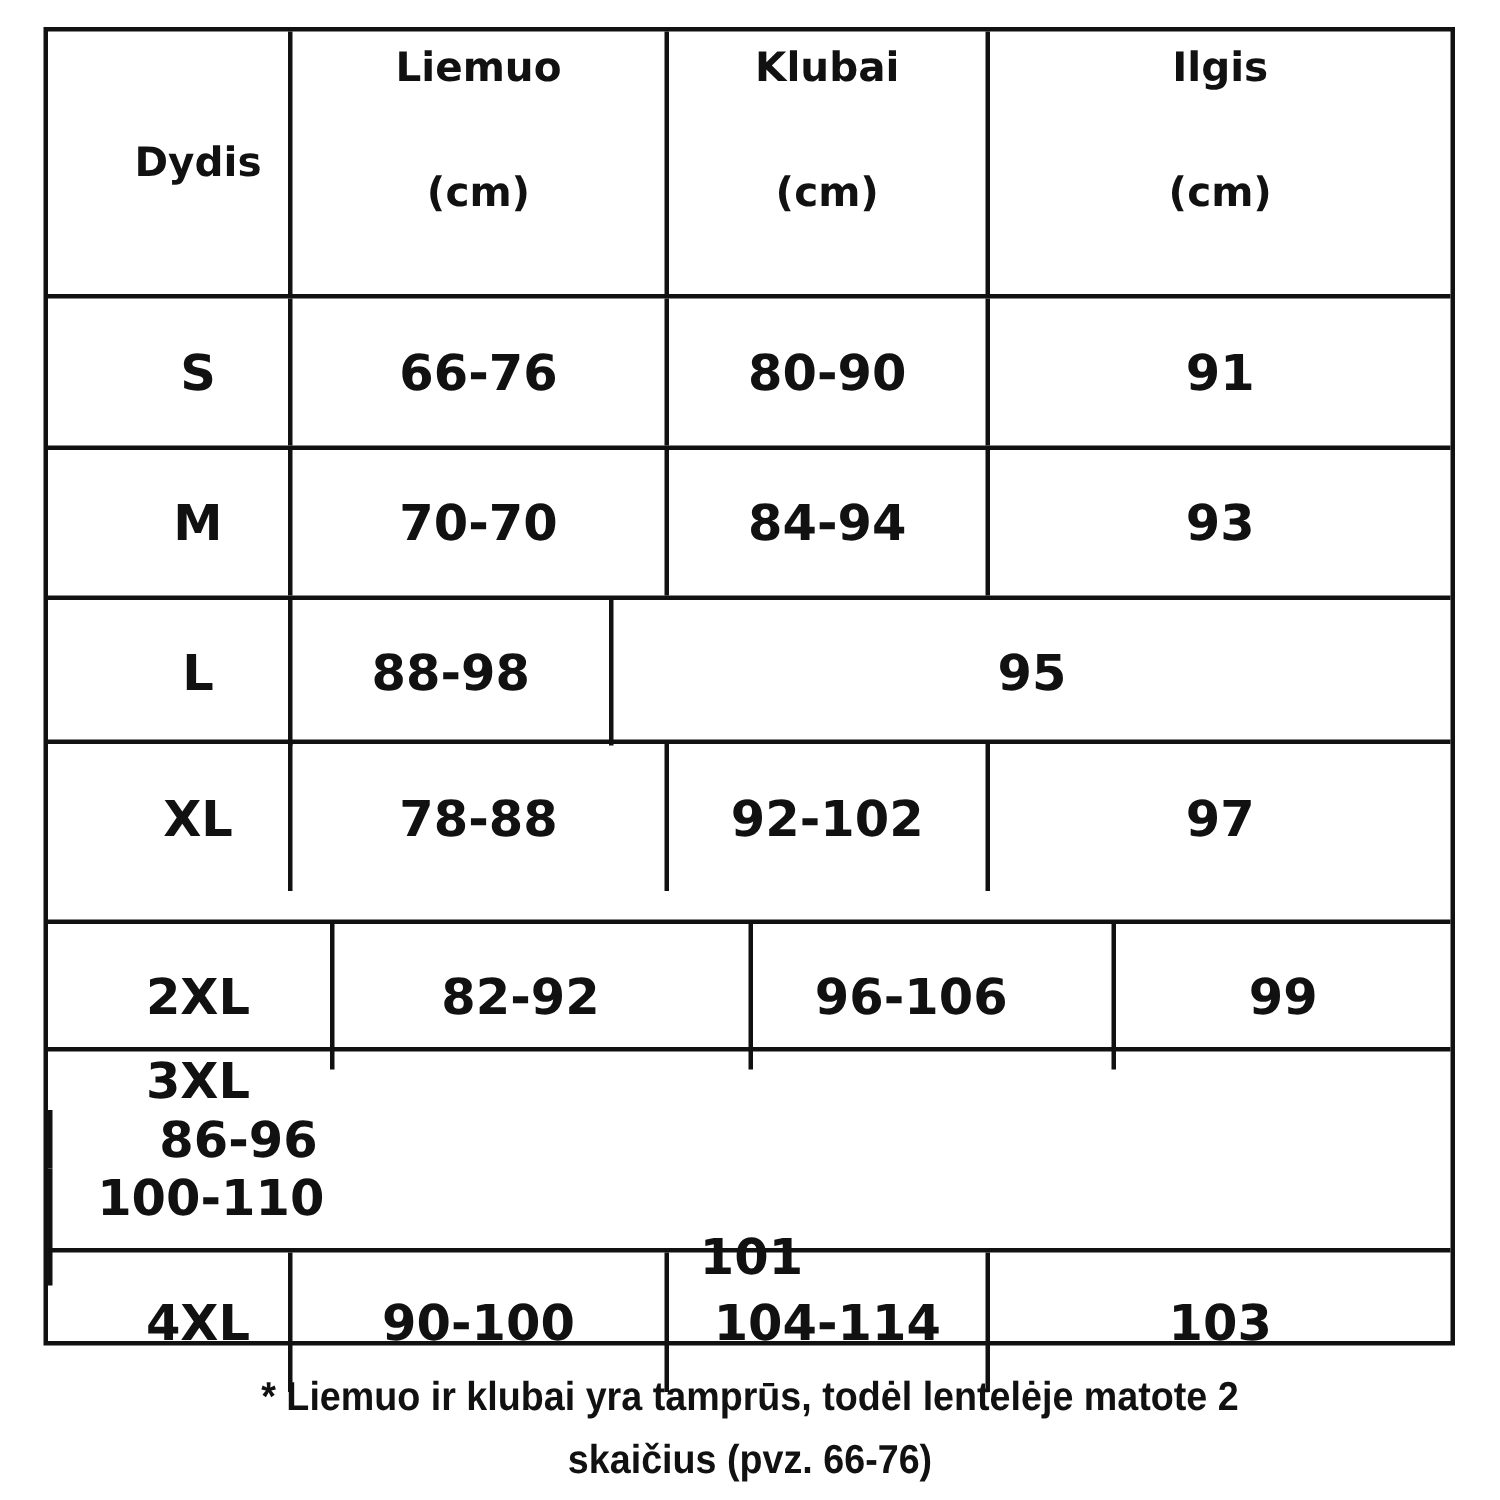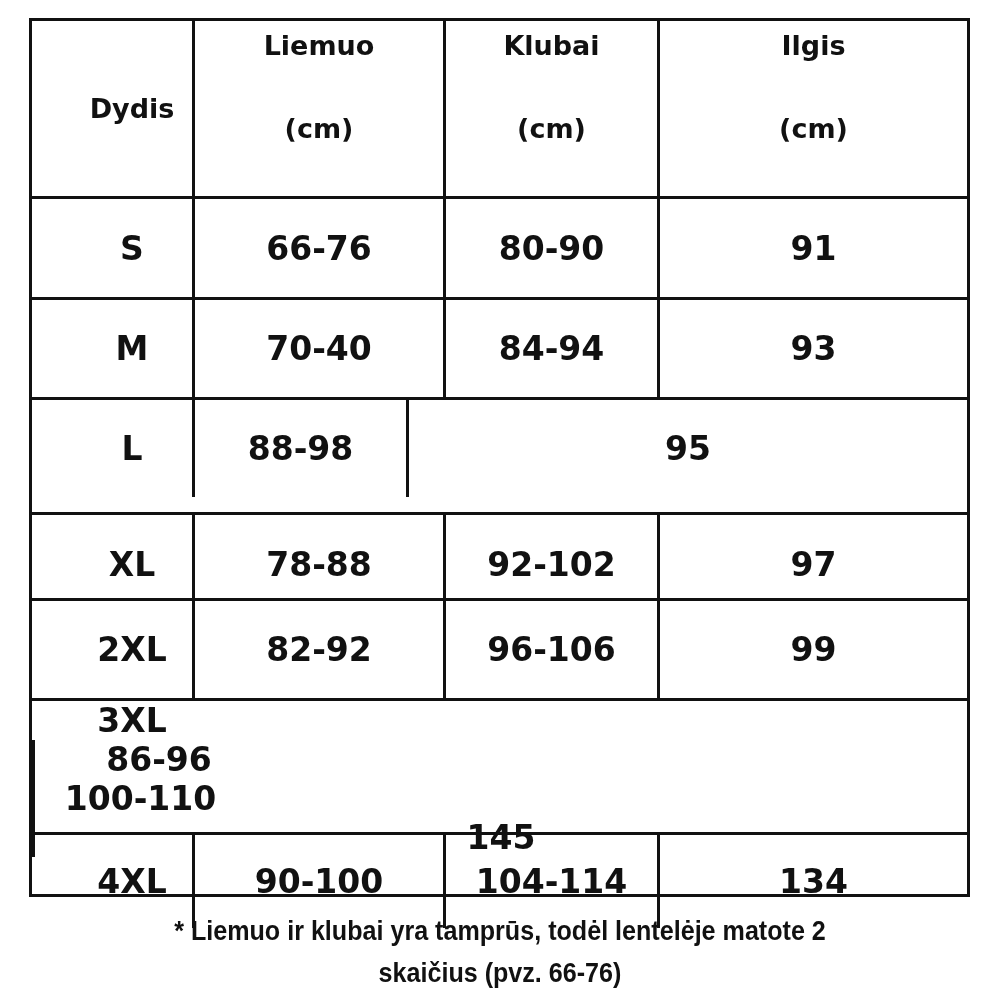--- a/index.html
+++ b/index.html
@@ -44,51 +44,51 @@
   </div>
 
   <div class="row body sep" style="top:175px; height:101px;">
     <div class="cell c0">S</div>
     <div class="cell c1">66-76</div>
     <div class="cell c2">80-90</div>
     <div class="cell c3">91</div>
   </div>
   <div class="row body sep" style="top:276px; height:100px;">
     <div class="cell c0">M</div>
-    <div class="cell c1">70-40</div>
+    <div class="cell c1">70-70</div>
     <div class="cell c2">84-94</div>
     <div class="cell c3">93</div>
   </div>
   <div class="row body sep" style="top:376px; height:100px;">
     <div class="cell c0">L</div>
     <div class="cell c2">88-98</div>
     <div class="cell c3">95</div>
   </div>
-  <div class="row body sep" style="top:491px; height:101px;">
+  <div class="row body sep" style="top:472px; height:101px;">
     <div class="cell c0">XL</div>
     <div class="cell c1">78-88</div>
     <div class="cell c2">92-102</div>
     <div class="cell c3">97</div>
   </div>
-  <div class="row body sep" style="top:577px; height:100px;">
+  <div class="row body sep" style="top:592px; height:100px;gap:28px;">
     <div class="cell c0">2XL</div>
     <div class="cell c1">82-92</div>
     <div class="cell c2">96-106</div>
     <div class="cell c3">99</div>
   </div>
   <div class="row body sep" style="top:677px; height:100px;flex-direction:column;">
     <div class="cell c0">3XL</div>
     <div class="cell c1">86-96</div>
     <div class="cell c2">100-110</div>
-    <div class="cell c3">145</div>
+    <div class="cell c3">101</div>
   </div>
   <div class="row body sep" style="top:811px; height:96px;">
     <div class="cell c0">4XL</div>
     <div class="cell c1">90-100</div>
     <div class="cell c2">104-114</div>
-    <div class="cell c3">134</div>
+    <div class="cell c3">103</div>
   </div>
 </div>
 
 <div class="note">
   <div>* Liemuo ir klubai yra tamprūs, todėl lentelėje matote 2</div>
   <div>skaičius (pvz. 66-76)</div>
 </div>
 
 </body></html>

